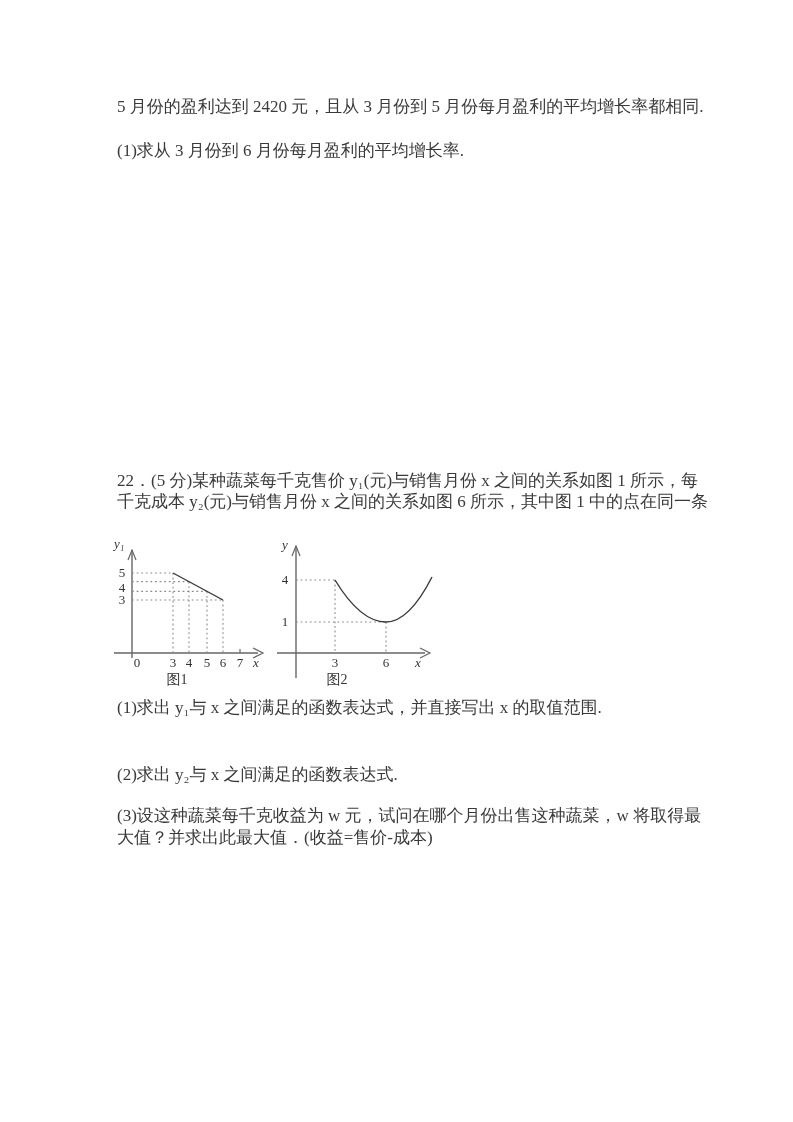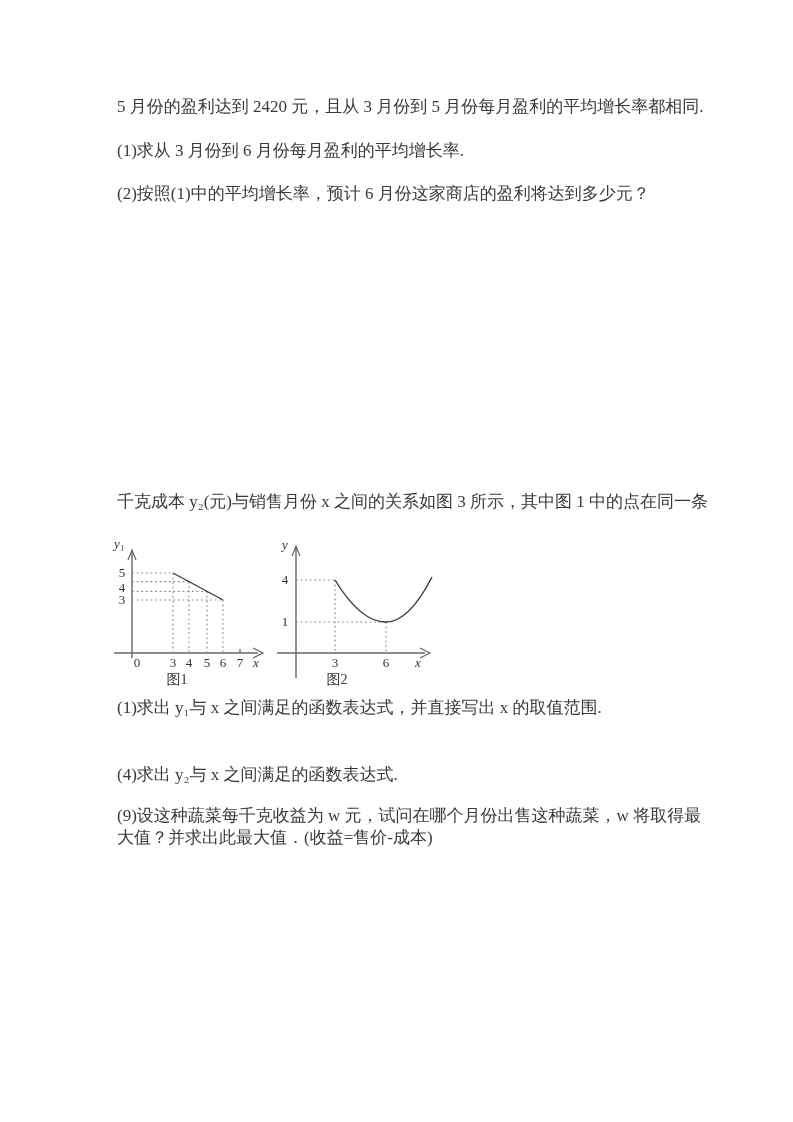--- a/index.html
+++ b/index.html
@@ -38,23 +38,23 @@
   .dotted { stroke: #8a8a8a; stroke-width: 1.1; fill: none; stroke-dasharray: 1.8 2.8; }
   .tickmark { stroke: #666666; stroke-width: 1.2; }
 </style>
 </head>
 <body>
 
 <div class="page">
 
   <div class="line" style="top:96px">5 月份的盈利达到 2420 元，且从 3 月份到 5 月份每月盈利的平均增长率都相同.</div>
   <div class="line" style="top:140px">(1)求从 3 月份到 6 月份每月盈利的平均增长率.</div>
-  <div class="line" style="top:183px">(2)按照(1)中的平均增长率，预计 6 月份这家商店的盈利将达到多少元？</div>
 
-  <div class="line" style="top:491px">千克成本 y₂(元)与销售月份 x 之间的关系如图 3 所示，其中图 1 中的点在同一条</div>
+  <div class="line" style="top:470px">22．(5 分)某种蔬菜每千克售价 y₁(元)与销售月份 x 之间的关系如图 1 所示，每</div>
+  <div class="line" style="top:491px">千克成本 y₂(元)与销售月份 x 之间的关系如图 6 所示，其中图 1 中的点在同一条</div>
 
   <svg class="fig" style="left:106px; top:536px" viewBox="0 0 170 155">
 
     <line class="axis" x1="8" y1="117" x2="152" y2="117"></line>
     <path class="arrow" d="M147,112 L157,117 L147,122"></path>
     <line class="axis" x1="26" y1="14" x2="26" y2="122"></line>
     <path class="arrow" d="M22,24 L26,14 L30,24"></path>
 
     <line class="dotted" x1="26" y1="37" x2="67" y2="37"></line>
     <line class="dotted" x1="26" y1="45.6" x2="83" y2="45.6"></line>
@@ -101,17 +101,17 @@
     <text class="varlabel" x="9" y="13">y</text>
     <text x="12" y="48" text-anchor="middle">4</text>
     <text x="12" y="90" text-anchor="middle">1</text>
     <text x="62" y="131" text-anchor="middle">3</text>
     <text x="113" y="131" text-anchor="middle">6</text>
     <text class="varlabel" x="145" y="131" text-anchor="middle">x</text>
     <text class="caption" x="64" y="148" text-anchor="middle">图2</text>
   </svg>
 
   <div class="line" style="top:697px">(1)求出 y₁与 x 之间满足的函数表达式，并直接写出 x 的取值范围.</div>
-  <div class="line" style="top:764px">(4)求出 y₂与 x 之间满足的函数表达式.</div>
-  <div class="line" style="top:805px">(9)设这种蔬菜每千克收益为 w 元，试问在哪个月份出售这种蔬菜，w 将取得最</div>
+  <div class="line" style="top:764px">(2)求出 y₂与 x 之间满足的函数表达式.</div>
+  <div class="line" style="top:805px">(3)设这种蔬菜每千克收益为 w 元，试问在哪个月份出售这种蔬菜，w 将取得最</div>
   <div class="line" style="top:827px">大值？并求出此最大值．(收益=售价-成本)</div>
 
 </div>
 
 </body></html>

